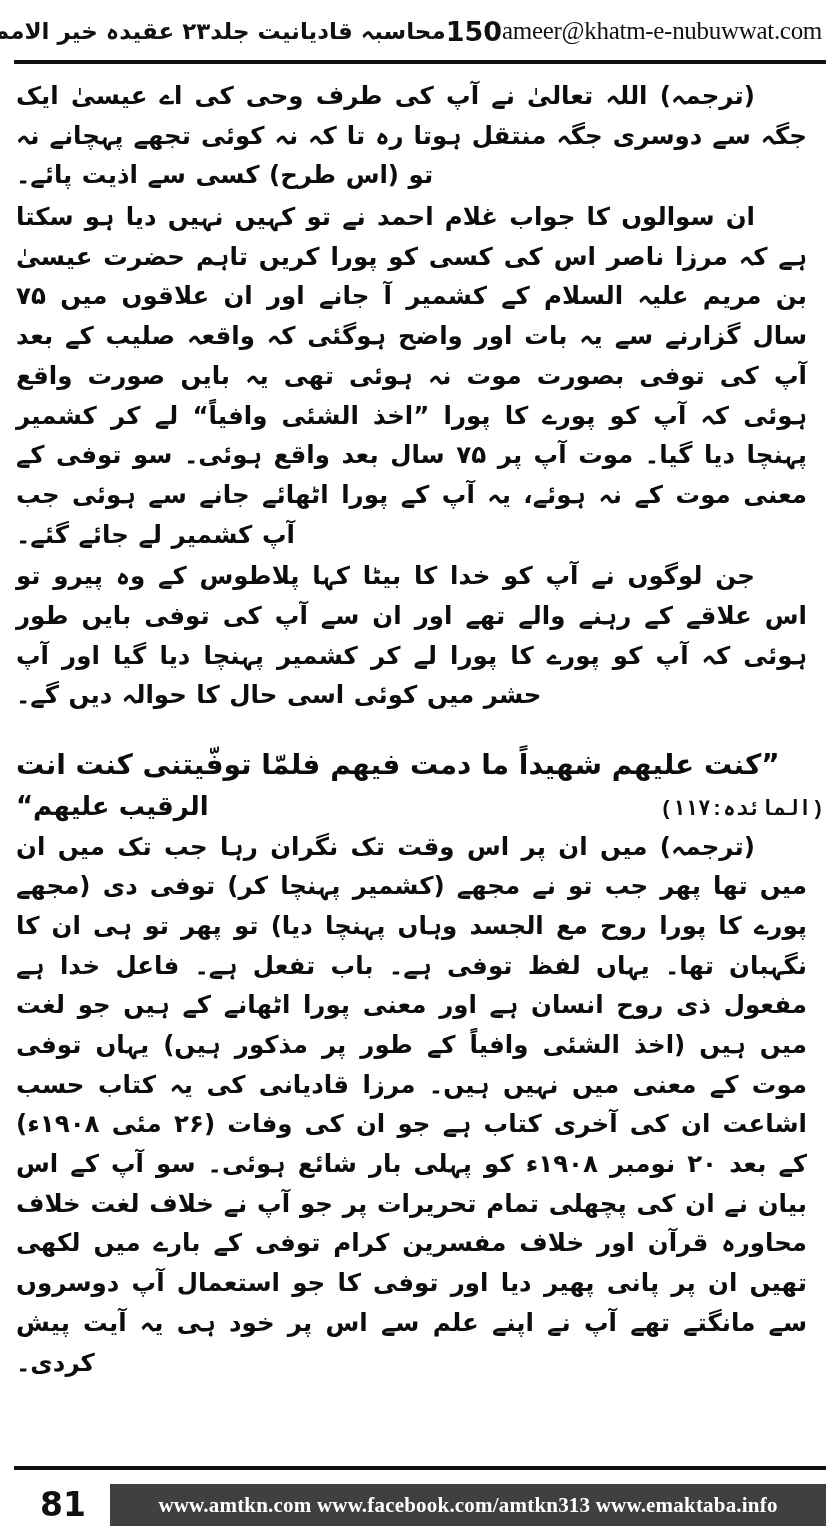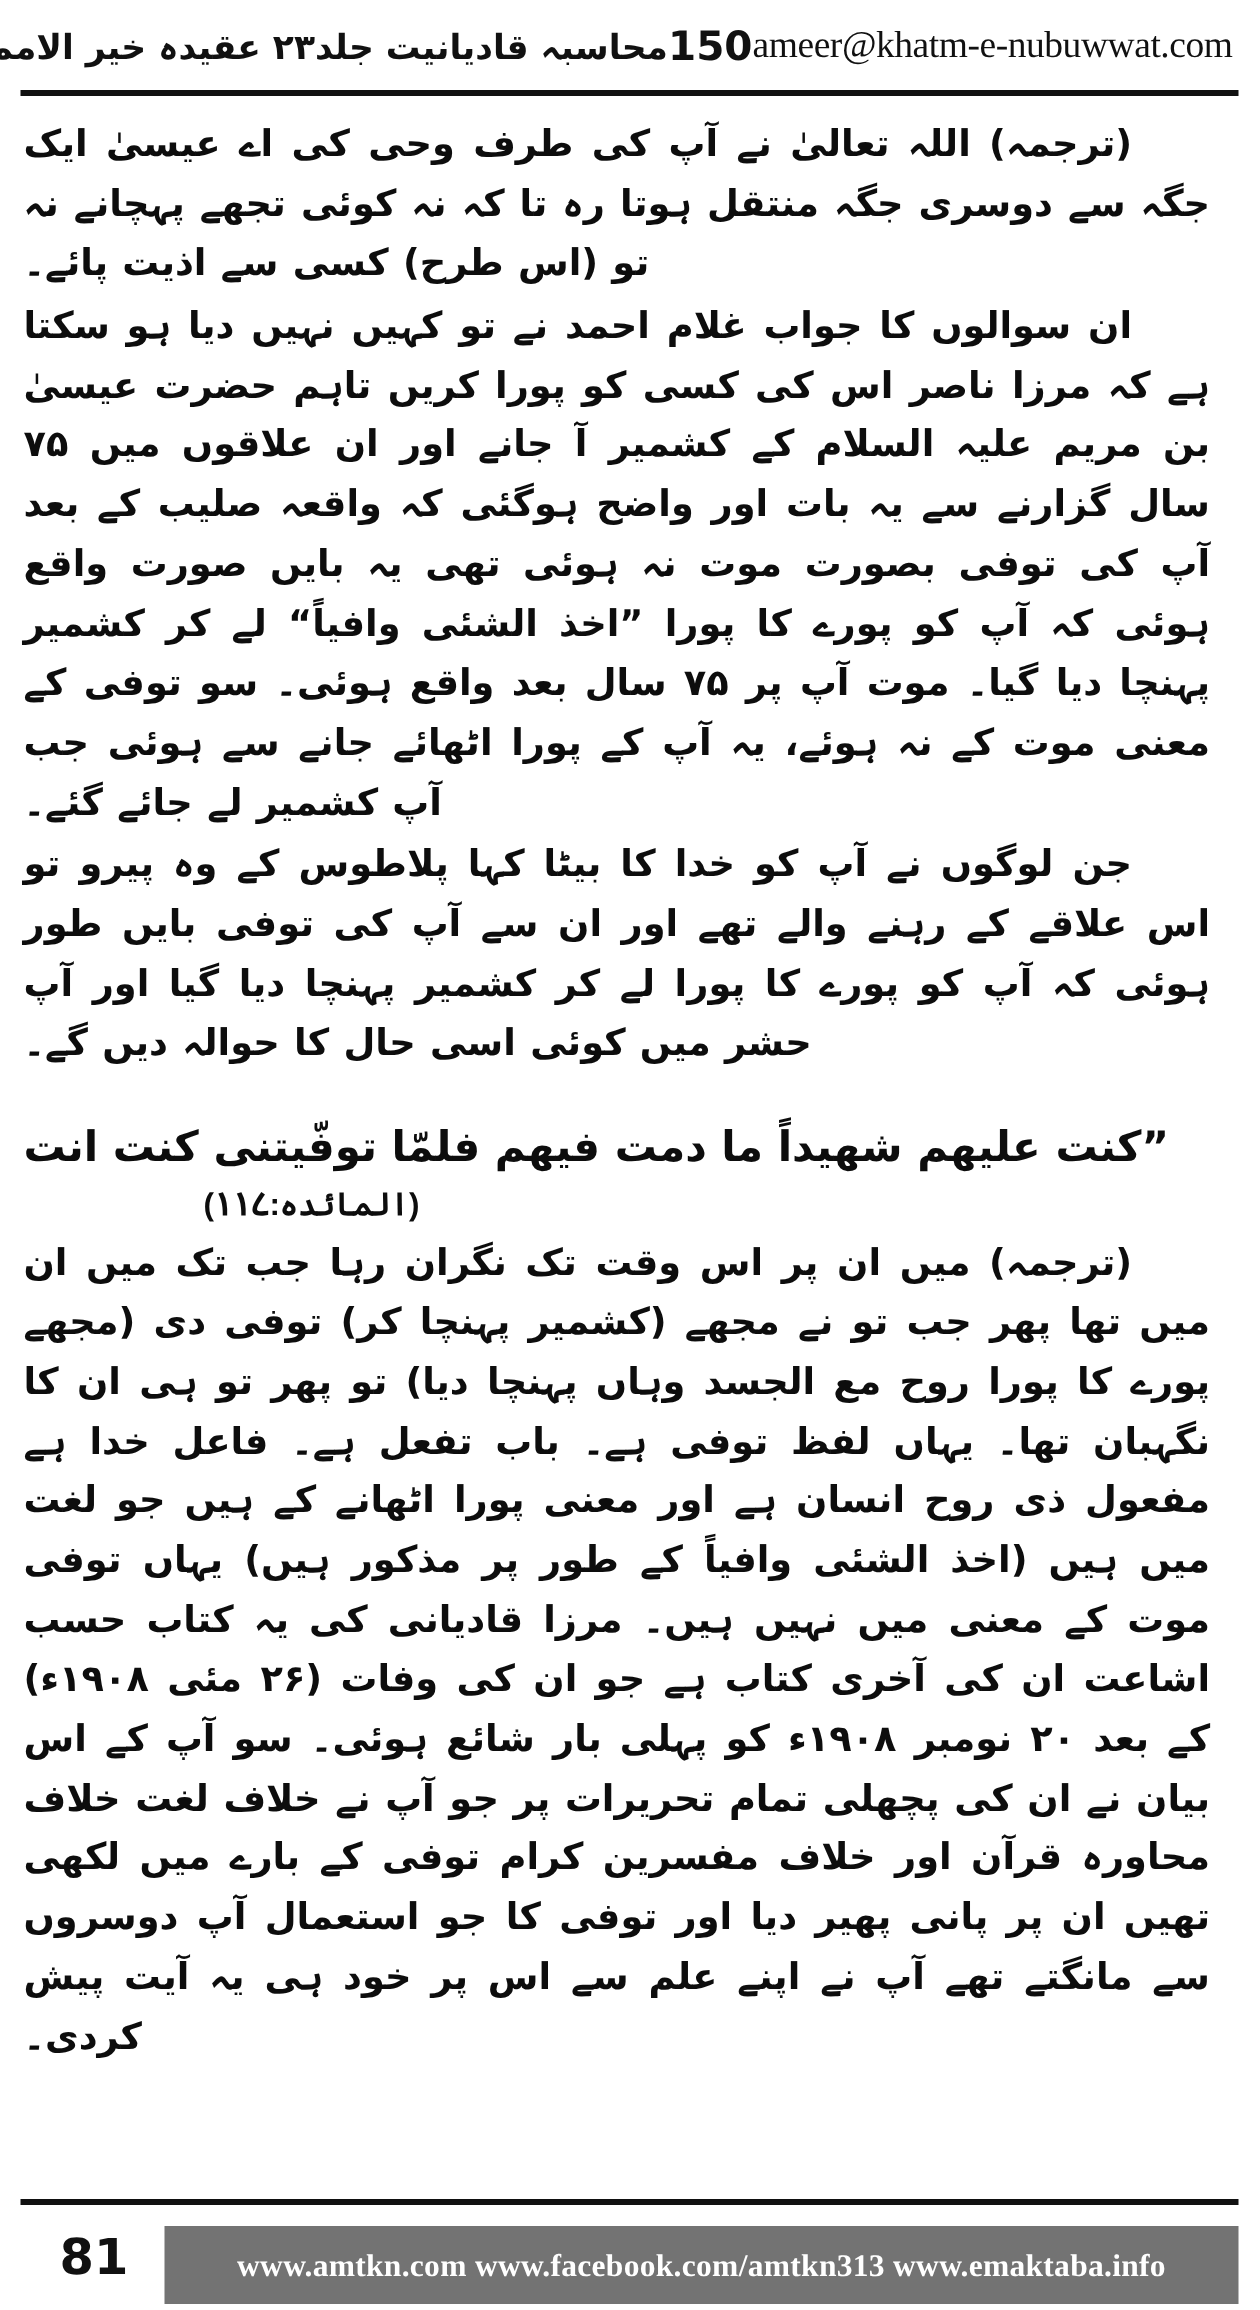--- a/index.html
+++ b/index.html
@@ -110,21 +110,21 @@
     margin: 2px 0 6px 0;
   }
   .ref-row .quote-tail {
     font-family: "DejaVu Sans", sans-serif;
     font-size: 26px;
     font-weight: 700;
     color: #0d0d0d;
     letter-spacing: 1.5px;
   }
   .ref-row .ref-cite {
-    font-family: Liberation Sans, sans-serif;
+    font-family: Liberation Mono, monospace;
     font-size: 21px;
     font-weight: 700;
     color: #0d0d0d;
     padding-left: 120px;
   }
 
   
   .footer {
     position: absolute;
     left: 0;
@@ -138,22 +138,22 @@
     left: 14px;
     width: 812px;
     height: 4px;
     background: #111;
   }
   .footer-bar {
     position: absolute;
     top: 22px;
     left: 110px;
     width: 716px;
-    height: 52px;
-    background: #737373;
+    height: 42px;
+    background: #404040;
     color: #fff;
     display: flex;
     align-items: center;
     justify-content: center;
     direction: ltr;
   }
   .footer-bar span {
     font-family: "Liberation Serif", serif;
     font-size: 21px;
     font-weight: 700;
@@ -191,20 +191,21 @@
 
   <div class="content">
 
     <p class="para indent">(ترجمہ) اللہ تعالیٰ نے آپ کی طرف وحی کی اے عیسیٰ ایک جگہ سے دوسری جگہ منتقل ہوتا رہ تا کہ نہ کوئی تجھے پہچانے نہ تو (اس طرح) کسی سے اذیت پائے۔</p>
     <p class="para indent">ان سوالوں کا جواب غلام احمد نے تو کہیں نہیں دیا ہو سکتا ہے کہ مرزا ناصر اس کی کسی کو پورا کریں تاہم حضرت عیسیٰ بن مریم علیہ السلام کے کشمیر آ جانے اور ان علاقوں میں ۷۵ سال گزارنے سے یہ بات اور واضح ہوگئی کہ واقعہ صلیب کے بعد آپ کی توفی بصورت موت نہ ہوئی تھی یہ بایں صورت واقع ہوئی کہ آپ کو پورے کا پورا ”اخذ الشئی وافیاً“ لے کر کشمیر پہنچا دیا گیا۔ موت آپ پر ۷۵ سال بعد واقع ہوئی۔ سو توفی کے معنی موت کے نہ ہوئے، یہ آپ کے پورا اٹھائے جانے سے ہوئی جب آپ کشمیر لے جائے گئے۔</p>
     <p class="para indent">جن لوگوں نے آپ کو خدا کا بیٹا کہا پلاطوس کے وہ پیرو تو اس علاقے کے رہنے والے تھے اور ان سے آپ کی توفی بایں طور ہوئی کہ آپ کو پورے کا پورا لے کر کشمیر پہنچا دیا گیا اور آپ حشر میں کوئی اسی حال کا حوالہ دیں گے۔</p>
 
     <div class="arabic-quote">”کنت علیھم شھیداً ما دمت فیھم فلمّا توفّیتنی کنت انت</div>
 
     <div class="ref-row">
+      <div class="quote-tail">الرقیب علیھم“</div>
       <div class="ref-cite">(المائدہ:۱۱۷)</div>
     </div>
 
     <p class="para indent">(ترجمہ) میں ان پر اس وقت تک نگران رہا جب تک میں ان میں تھا پھر جب تو نے مجھے (کشمیر پہنچا کر) توفی دی (مجھے پورے کا پورا روح مع الجسد وہاں پہنچا دیا) تو پھر تو ہی ان کا نگہبان تھا۔ یہاں لفظ توفی ہے۔ باب تفعل ہے۔ فاعل خدا ہے مفعول ذی روح انسان ہے اور معنی پورا اٹھانے کے ہیں جو لغت میں ہیں (اخذ الشئی وافیاً کے طور پر مذکور ہیں) یہاں توفی موت کے معنی میں نہیں ہیں۔ مرزا قادیانی کی یہ کتاب حسب اشاعت ان کی آخری کتاب ہے جو ان کی وفات (۲۶ مئی ۱۹۰۸ء) کے بعد ۲۰ نومبر ۱۹۰۸ء کو پہلی بار شائع ہوئی۔ سو آپ کے اس بیان نے ان کی پچھلی تمام تحریرات پر جو آپ نے خلاف لغت خلاف محاورہ قرآن اور خلاف مفسرین کرام توفی کے بارے میں لکھی تھیں ان پر پانی پھیر دیا اور توفی کا جو استعمال آپ دوسروں سے مانگتے تھے آپ نے اپنے علم سے اس پر خود ہی یہ آیت پیش کردی۔</p>
   </div>
 
   <div class="footer">
     <div class="footer-rule"></div>
     <div class="footer-pagenum">
       <span>81</span>

